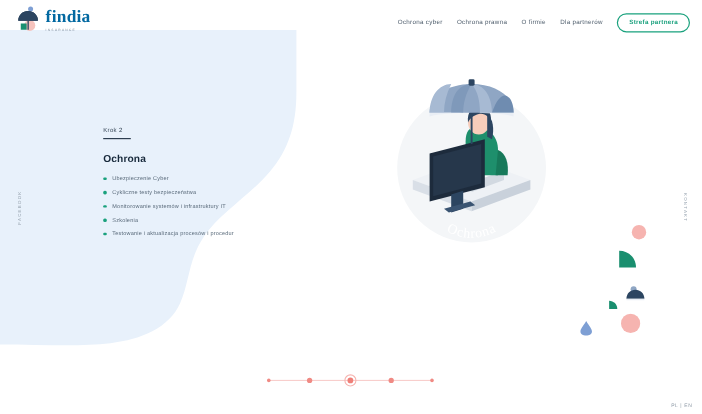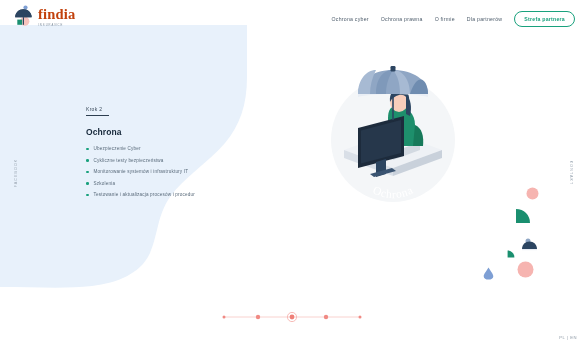--- a/index.html
+++ b/index.html
@@ -35,21 +35,21 @@
     position: absolute;
     left: 14px; top: 5px;
     display: flex; align-items: flex-start; gap: 4px;
   }
   .logo-mark { width: 20px; height: 22px; flex: none; }
   .logo-txt { display: flex; flex-direction: column; padding-top: 3px; }
   .logo-name {
     font-family: "Liberation Serif", serif;
     font-weight: 700;
     font-size: 14.5px;
-    color: #c2410c;
+    color: #0369a1;
     letter-spacing: 0.2px;
     line-height: 13px;
   }
   .logo-sub {
     font-size: 2.7px;
     letter-spacing: 1.05px;
     color: #7b8a99;
     margin-top: 2.5px;
     white-space: nowrap;
     text-transform: uppercase;

